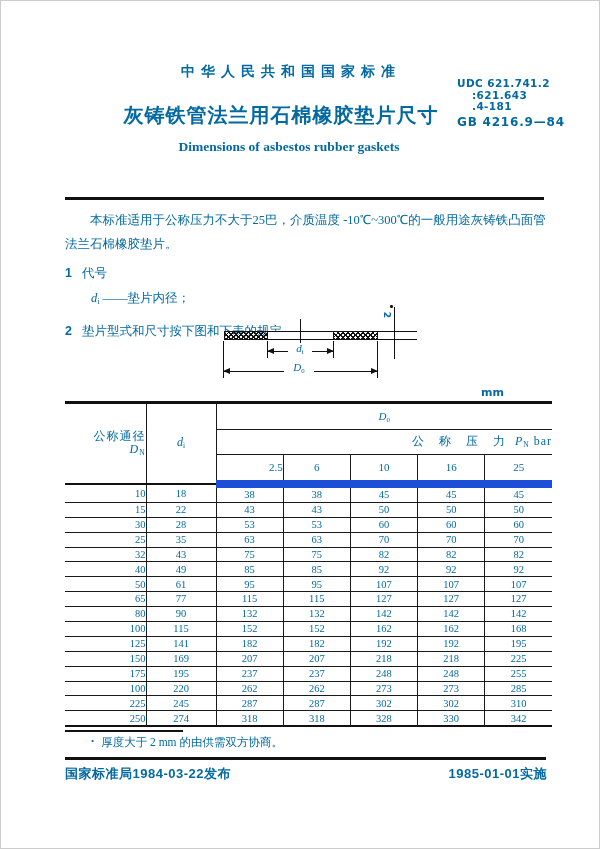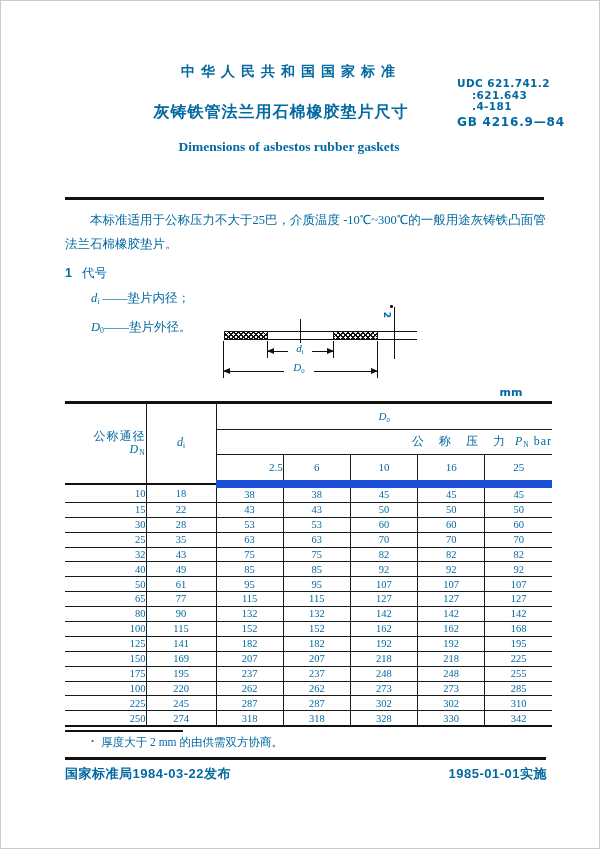--- a/index.html
+++ b/index.html
@@ -12,21 +12,21 @@
 
   
   .std-type{top:62px;left:0;width:580px;text-align:center;
     font-family:"Liberation Sans", sans-serif;font-weight:bold;
     font-size:14px;letter-spacing:6px;}
   .udc{top:77px;left:456px;font-family:"DejaVu Sans", sans-serif;
     font-weight:bold;font-size:10.5px;line-height:11.5px;letter-spacing:.4px;}
   .udc .ind{padding-left:15px;}
   .gb-no{margin-top:4px;font-size:12px;letter-spacing:.8px;}
   .doc-title{top:101px;left:0;width:560px;text-align:center;
-    font-weight:bold;font-size:16px;letter-spacing:1px;
+    font-weight:bold;font-size:20px;letter-spacing:1px;
     font-family:"Liberation Sans", sans-serif;}
   .sub-en{left:0;width:576px;text-align:center;font-weight:bold;
     font-size:13.5px;font-family:"Liberation Serif", serif;}
   .sub-en1{top:138px;} .sub-en2{top:155px;}
   .rule{background:#111;}
   .header-rule{top:196px;left:64px;width:479px;height:3px;}
 
   
   .intro{top:207px;left:64px;width:488px;font-size:12.5px;line-height:24px;}
   .intro p{margin:0;}
@@ -56,21 +56,21 @@
     border-right:7px solid #111;}
   .dim-line::after{content:'';position:absolute;right:0;top:-3px;
     border-top:3px solid transparent;border-bottom:3px solid transparent;
     border-left:7px solid #111;}
   .dim-label{background:#fff;text-align:center;font-size:11px;line-height:11px;}
   .thick-label{left:383px;top:9px;font-size:9px;transform:rotate(90deg);
     font-family:"DejaVu Sans", sans-serif;font-weight:bold;}
   .thick-dot{left:389px;top:4px;width:2.5px;height:2.5px;border-radius:50%;background:#111;}
 
   
-  .unit-label{top:385px;left:480px;width:60px;text-align:center;
+  .unit-label{top:385px;left:480px;width:60px;text-align:left;
     font-family:"DejaVu Sans", sans-serif;font-weight:bold;font-size:11px;}
   .std-table{top:400px;left:64px;width:487px;border-collapse:collapse;
     table-layout:fixed;font-size:11px;}
   .std-table th,.std-table td{border:1px solid #1a1a1a;text-align:center;
     font-weight:normal;padding:0;line-height:1.1;}
   .std-table th:first-child,.std-table td:first-child{border-left:none;text-align:right;}
   .std-table th:last-child,.std-table td:last-child{border-right:none;}
   .std-table{border-top:3px solid #111;border-bottom:2.5px solid #111;}
   .std-table thead tr.hr3 th{border-bottom:8px solid #1d4ed8;height:25px;}
   .std-table thead th.rowspan-cell{border-bottom:2px solid #111;font-size:12px;}
@@ -105,21 +105,21 @@
   </div>
 
   <div class="abs doc-title">灰铸铁管法兰用石棉橡胶垫片尺寸</div>
   <div class="abs sub-en sub-en1">Dimensions of asbestos rubber gaskets</div>
   <div class="abs rule header-rule"></div>
 
   <div class="abs intro">
     <p class="scope">本标准适用于公称压力不大于25巴，介质温度 -10℃~300℃的一般用途灰铸铁凸面管法兰石棉橡胶垫片。</p>
     <p class="item"><b>1</b><span>代号</span></p>
     <p class="def"><span class="sym">d</span><sub class="s">i</sub><span> ——垫片内径；</span></p>
-    <p class="def"><span class="sym">D</span><sub class="s">0</sub><span>——垫片外径。</span></p>
+    <p class="item"><b>2</b><span>垫片型式和尺寸按下图和下表的规定。</span></p>
   </div>
 
   <div class="abs diagram">
     <div class="abs bar">
       <div class="seg-hatch seg-h1"></div>
       <div class="seg-mid"></div>
       <div class="seg-hatch seg-h2"></div>
     </div>
     <div class="abs vline" style="left:299px;top:18px;height:36px;"></div>
 

